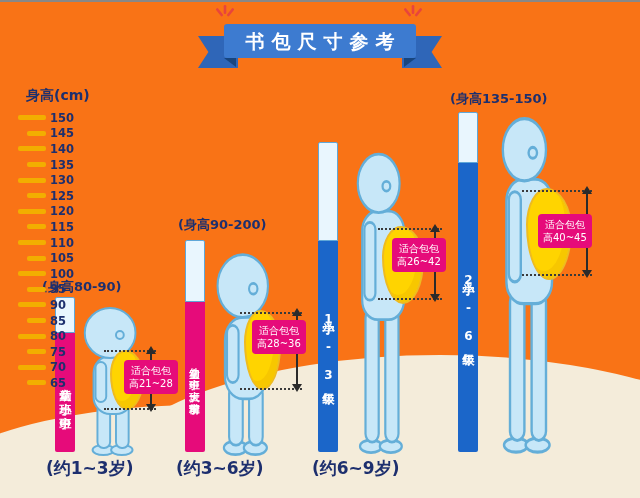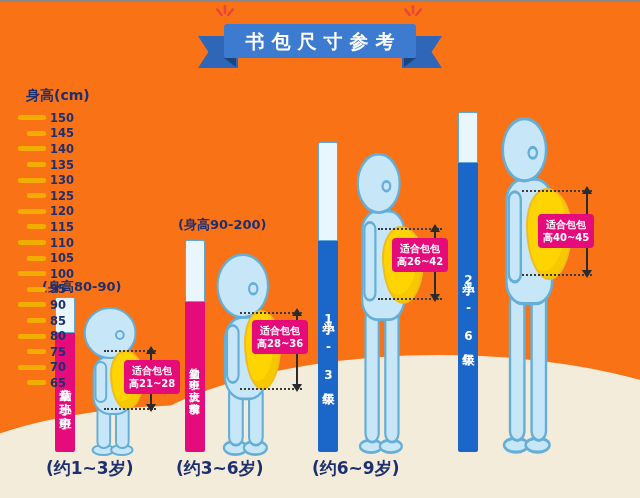--- a/index.html
+++ b/index.html
@@ -60,21 +60,21 @@
               border:2px solid #eebb20;
               border-radius:45% 55% 50% 50% / 40% 45% 55% 60%;
               box-shadow:inset -5px -7px 0 rgba(228,168,0,.30); }
   .dot-line { position:absolute; height:0; border-top:2px dotted #3a3a3a; z-index:4; }
   .v-arrow { position:absolute; width:0; border-left:2px solid #2b2b2b; z-index:4; }
   .v-arrow::before { content:""; position:absolute; top:-8px; left:-6px;
                      border:5px solid transparent; border-bottom:8px solid #2b2b2b; border-top:none; }
   .v-arrow::after  { content:""; position:absolute; bottom:-8px; left:-6px;
                      border:5px solid transparent; border-top:8px solid #2b2b2b; border-bottom:none; }
   .bag-label { position:absolute; background:#e60b7a; color:#fff; z-index:7;
-               font-size:10px; font-weight:bold; line-height:13px; text-align:center;
+               font-size:10px; font-weight:normal; line-height:13px; text-align:center;
                padding:4px 5px; border-radius:4px; white-space:nowrap; }
   .bag-label span { display:block; }
 
   
   .g1 .height-label { left:42px;  top:276px; }
   .g1 .hbar   { left:55px;  top:295px; width:20px; height:155px; }
   .g1 .bar-top { height:36px; }
   .g1 .child  { left:76px;  top:304px; width:78px;  height:150px; }
   .g1 .backpack { left:110px; top:348px; width:34px; height:60px; }
   .g1 .dot-line.top    { left:104px; top:348px; width:52px; }
@@ -347,20 +347,21 @@
     <div class="dot-line bottom"></div>
     <div class="v-arrow"></div>
     <div class="bag-label">
       <span>适合包包</span>
       <span>高26~42</span>
     </div>
     <div class="age-label">(约6~9岁)</div>
   </div>
 
   <div class="group g4">
+    <div class="height-label">(身高135-150)</div>
     <div class="hbar">
       <div class="bar-top"></div>
       <div class="bar-fill blue">
         <span class="bar-text">小学2 - 6年级</span>
       </div>
     </div>
     <svg class="child" viewBox="0 0 80 220" preserveAspectRatio="none">
       <g fill="#c7e7f8" stroke="#64aed8" stroke-width="2" vector-effect="non-scaling-stroke">
         <ellipse cx="30" cy="213" rx="10" ry="4.5"></ellipse>
           <ellipse cx="48" cy="213" rx="10" ry="4.5"></ellipse>

